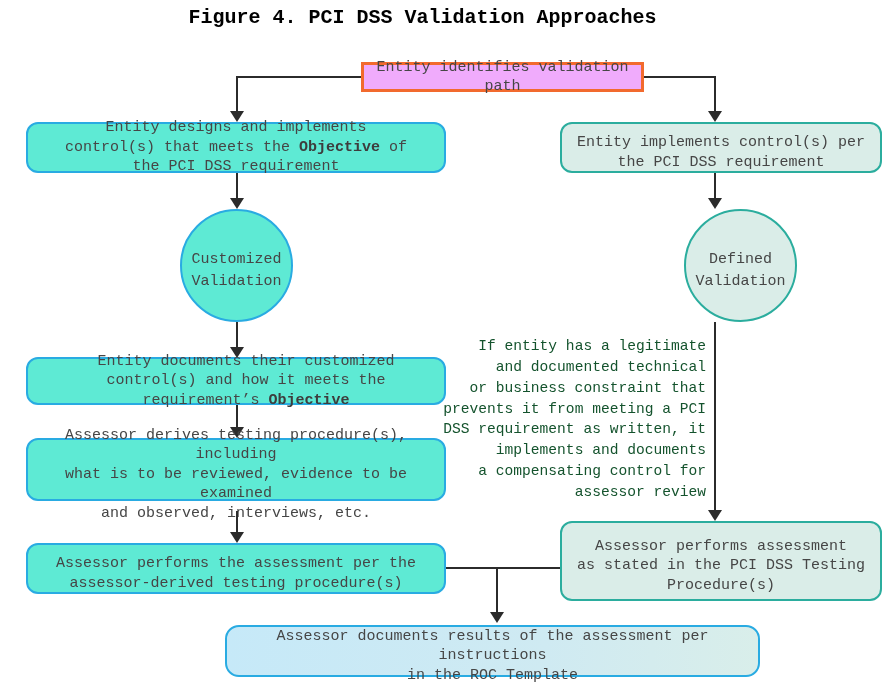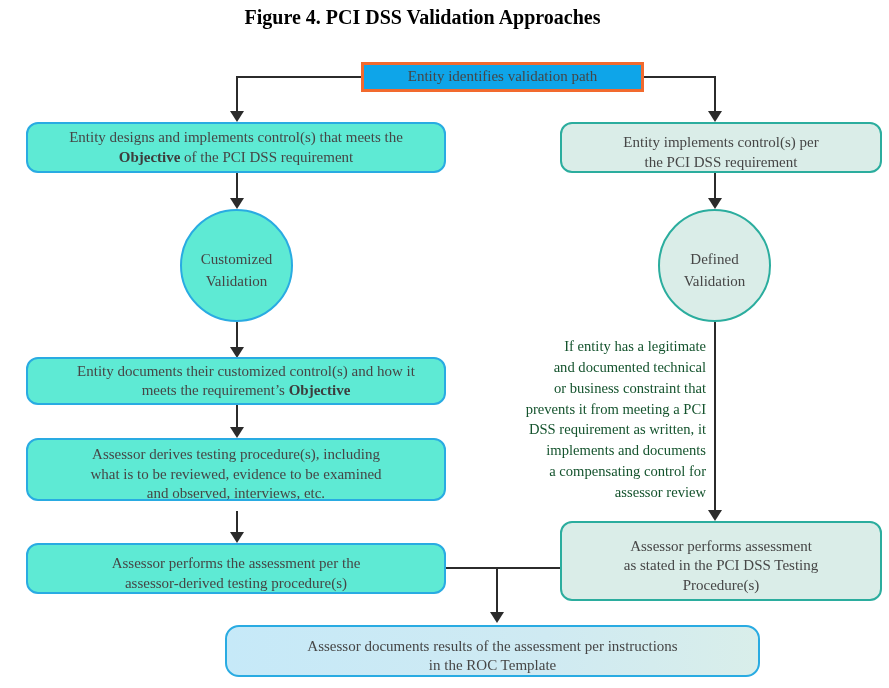--- a/index.html
+++ b/index.html
@@ -1,30 +1,30 @@
 <!DOCTYPE html>
 <html><head>
 <meta charset="utf-8">
 <style>
   html,body{margin:0;padding:0;background:#fff;}
   #stage{
     position:relative;width:889px;height:688px;background:#ffffff;overflow:hidden;
-    font-family:Liberation Serif, serif;color:#464646;
+    font-family:Liberation Mono, monospace;color:#464646;
   }
   .title{
     position:absolute;top:6px;left:0;width:845px;text-align:center;
     font-size:20px;font-weight:bold;color:#000;
   }
   .node{
     position:absolute;box-sizing:border-box;display:flex;align-items:center;justify-content:center;
     text-align:center;font-size:15px;line-height:1.3;padding:4px 8px;
   }
   .blue{background:#5eead4;border:2.5px solid #29ABE2;border-radius:12px;}
   .teal{background:#DAEDE8;border:2.5px solid #2BAD9E;border-radius:12px;}
-  .root{background:#0ea5e9;border:3px solid #F26A2E;border-radius:0;}
+  .root{background:#f0abfc;border:3px solid #F26A2E;border-radius:0;}
   .grad{background:linear-gradient(90deg,#C6E9F8 0%,#CFEAF2 60%,#D9EEEA 100%);border:2.5px solid #29ABE2;border-radius:14px;}
   .circle{border-radius:50%;line-height:1.45;}
   .pre{white-space:pre-line;margin-top:10px;}
   .note{
     position:absolute;text-align:right;font-size:14.6px;line-height:1.43;color:#14532d;
     white-space:pre-line;
   }
   .hline,.vline{position:absolute;background:#2B2B2B;}
   .hline{height:2px;}
   .vline{width:2px;}
@@ -95,21 +95,21 @@
   </div>
 
   <div class="node teal" style="left:560px;top:122px;width:322px;height:51px;">
     <span class="pre">Entity implements control(s) per
 the PCI DSS requirement</span>
   </div>
 
   <div class="vline" style="left:714px;top:173px;height:26px;"></div>
   <div class="arrow-down" style="left:708px;top:198px;"></div>
 
-  <div class="node teal circle" style="left:658px;top:209px;width:113px;height:113px;text-align:center;">
+  <div class="node teal circle" style="left:684px;top:209px;width:113px;height:113px;text-align:center;">
     <span class="pre">Defined
 Validation</span>
   </div>
 
   <div class="vline" style="left:714px;top:322px;height:189px;"></div>
   <div class="arrow-down" style="left:708px;top:510px;"></div>
 
   <div class="note" style="left:440px;top:336px;width:266px;">If entity has a legitimate
 and documented technical
 or business constraint that

